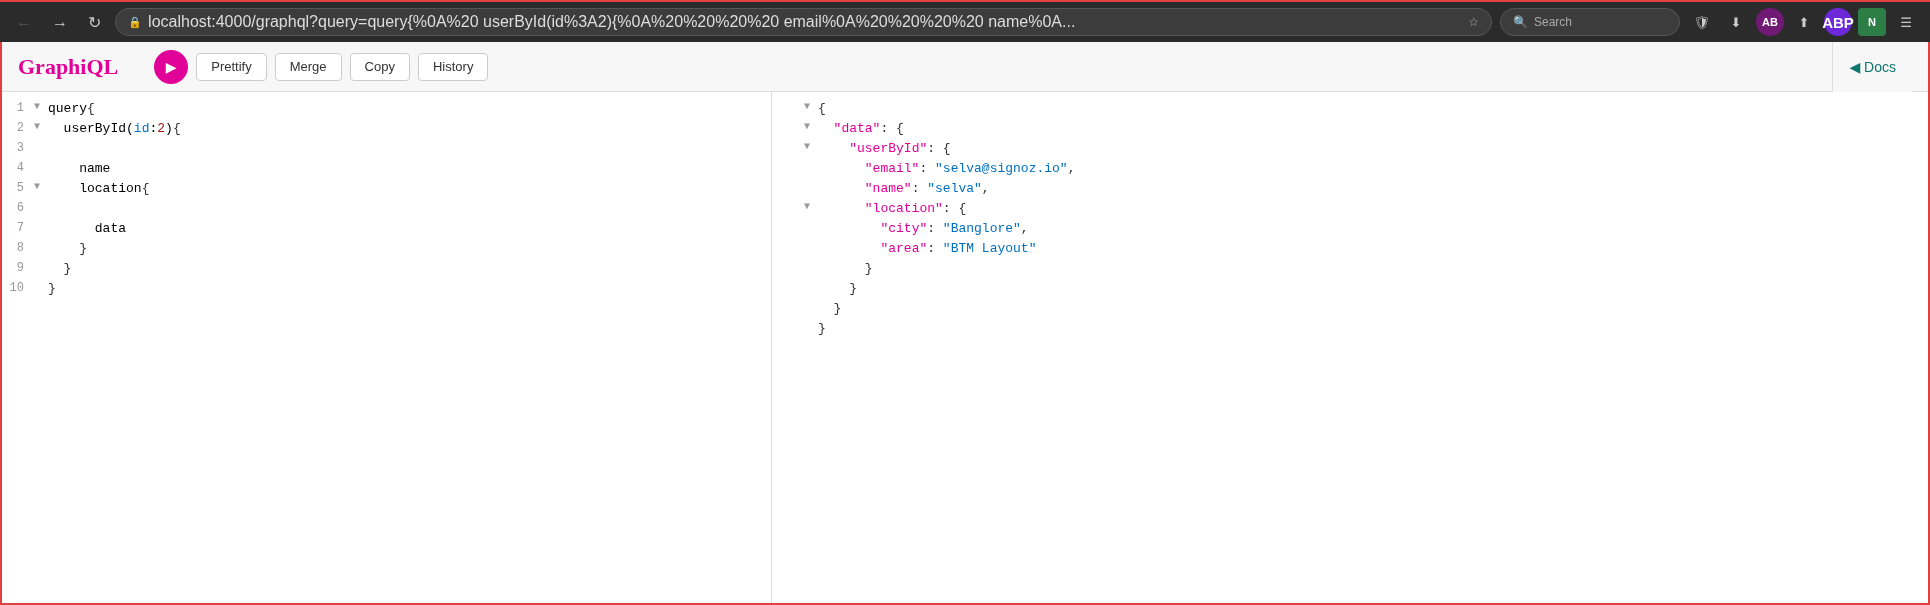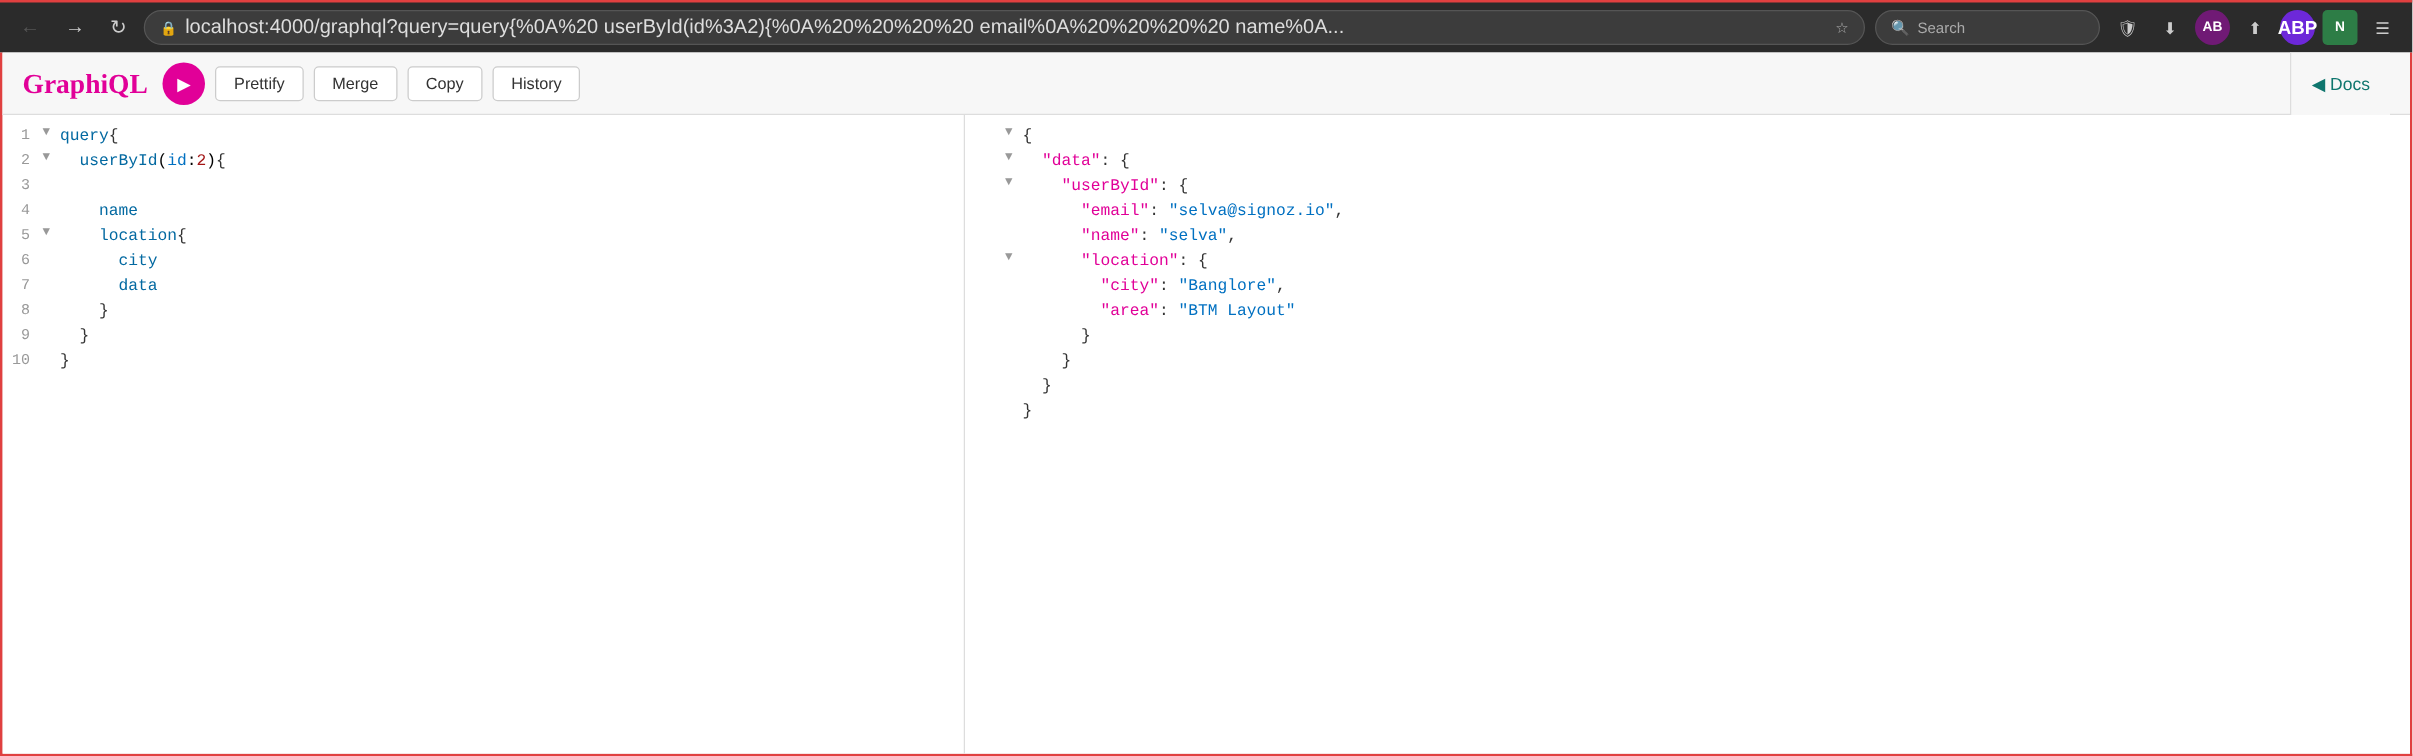--- a/index.html
+++ b/index.html
@@ -113,21 +113,21 @@
       border-bottom: 1px solid #ddd;
       display: flex;
       align-items: center;
       padding: 0 16px;
       gap: 8px;
     }
     .app-title {
       font-size: 22px;
       font-weight: bold;
       color: #e10098;
-      margin-right: 4px;
+      margin-right: 28px;
       font-family: 'Georgia', serif;
     }
     .play-btn {
       width: 34px;
       height: 34px;
       border-radius: 50%;
       background: #e10098;
       border: none;
       cursor: pointer;
       display: flex;
@@ -203,21 +203,21 @@
       flex-shrink: 0;
       cursor: pointer;
     }
     .code-content {
       flex: 1;
       white-space: pre;
     }
     .kw-arg { color: #0070c1; }
     .kw-val { color: #a31515; }
     .kw-brace { color: #333; }
-    .kw-pink { color: #0369a1; }
+    .kw-pink { color: #000000; }
 
     
     .result-panel {
       flex: 1;
       background: #ffffff;
       overflow: auto;
       padding: 8px 0;
       font-family: 'Consolas', 'Monaco', 'Courier New', monospace;
       font-size: 13px;
     }
@@ -305,21 +305,20 @@
 
       <div class="code-line">
         <span class="line-number">5</span>
         <span class="toggle-arrow">▼</span>
         <span class="code-content">    <span class="kw-pink">location</span><span class="kw-brace">{</span></span>
       </div>
 
       <div class="code-line">
         <span class="line-number">6</span>
         <span class="toggle-arrow"></span>
-        <span class="code-content">      <span class="kw-pink">city</span></span>
       </div>
 
       <div class="code-line">
         <span class="line-number">7</span>
         <span class="toggle-arrow"></span>
         <span class="code-content">      <span class="kw-pink">data</span></span>
       </div>
 
       <div class="code-line">
         <span class="line-number">8</span>

